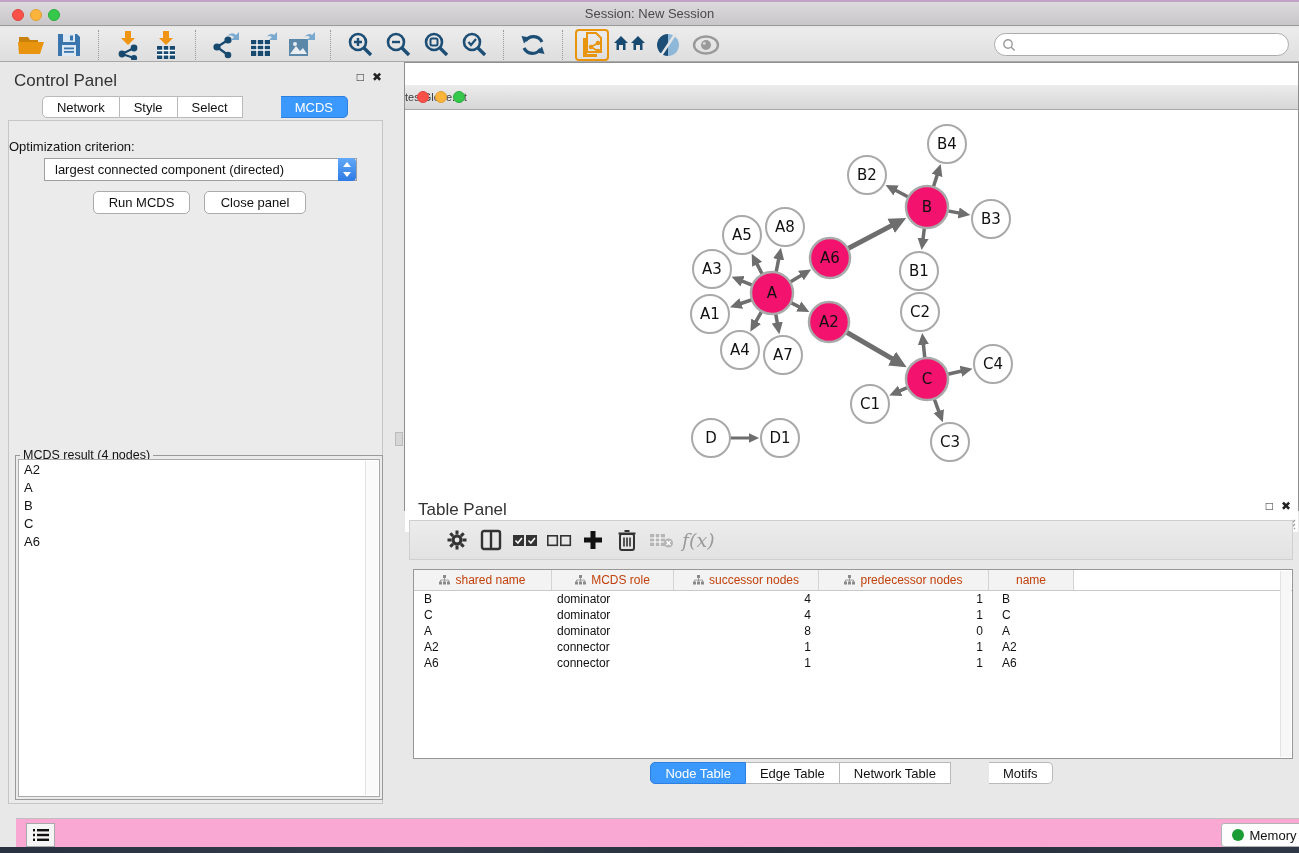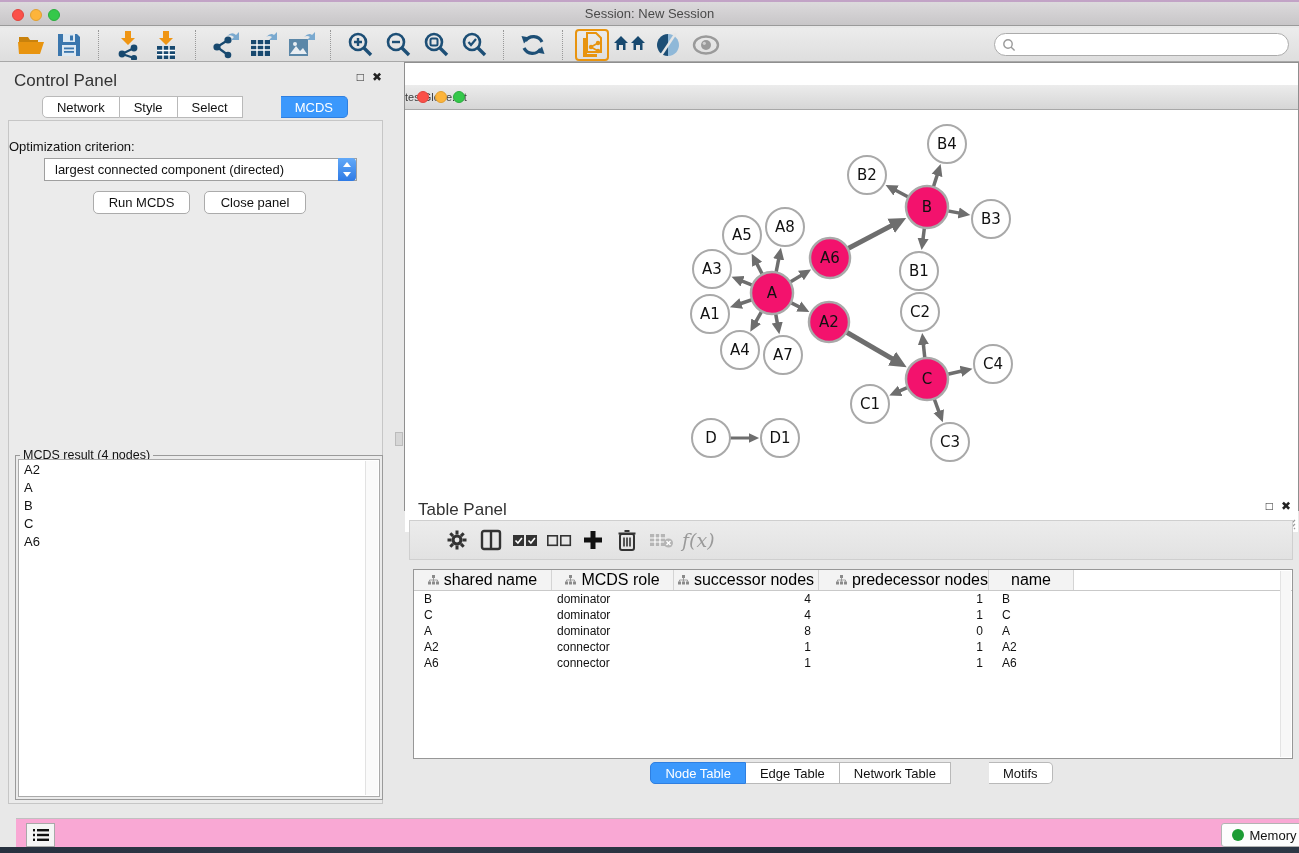--- a/index.html
+++ b/index.html
@@ -75,21 +75,21 @@
 
   
   #table-panel { left:404px; top:492px; width:895px; height:298px; }
   #tp-toolbar { position:absolute; left:5px; top:28px; width:884px; height:40px;
     background:linear-gradient(#ececec,#e2e2e2); border:1px solid #cfcfcf; display:flex; align-items:center; padding-left:30px; }
   .tp-ic { width:34px; height:32px; display:flex; align-items:center; justify-content:center; }
   #fx-label { font-size:19px; color:#9a9a9a; font-family:"DejaVu Serif",serif; font-style:italic; margin-left:4px; }
   #tp-table { position:absolute; left:9px; top:77px; width:880px; height:190px; background:#fff; border:1px solid #979797; }
   #tp-header { display:flex; height:21px; border-bottom:1px solid #c9c9c9; }
   .th { background:#f3f3f3; border-right:1px solid #d4d4d4; display:flex; align-items:center; justify-content:center;
-    font-size:16px; color:#000000; gap:5px; }
+    font-size:12px; color:#c2410c; gap:5px; }
   .th svg { flex:0 0 auto; }
   .tr { display:flex; height:16px; align-items:center; }
   .td { font-size:12px; color:#111; white-space:nowrap; overflow:hidden; }
   .c0 { width:138px; padding-left:10px; }
   .c1 { width:122px; padding-left:5px; }
   .c2 { width:145px; text-align:right; padding-right:8px; }
   .c3 { width:170px; text-align:right; padding-right:6px; }
   .c4 { width:85px; padding-left:13px; }
   #tp-scroll { position:absolute; right:1px; top:1px; bottom:1px; width:11px; background:#f7f7f7; border-left:1px solid #e3e3e3; }
   #tp-tabs { position:absolute; left:0; right:0; top:270px; display:flex; justify-content:center; }
@@ -523,21 +523,21 @@
             <g fill="#8a8a8a">
               <rect x="4" y="0" width="3" height="3"></rect>
               <rect x="0" y="6.5" width="3" height="3"></rect>
               <rect x="4" y="6.5" width="3" height="3"></rect>
               <rect x="8" y="6.5" width="3" height="3"></rect>
             </g>
             <path d="M5.5 3 v2 M1.5 6.5 v-1.5 h8 v1.5 M5.5 5 v1.5" stroke="#8a8a8a" stroke-width="0.8" fill="none"></path>
           </svg>
           <span>successor nodes</span>
         </div>
-        <div class="th" style="width: 170px; justify-content: flex-end;">
+        <div class="th" style="width: 170px;">
           <svg width="11" height="10" viewBox="0 0 11 10">
             <g fill="#8a8a8a">
               <rect x="4" y="0" width="3" height="3"></rect>
               <rect x="0" y="6.5" width="3" height="3"></rect>
               <rect x="4" y="6.5" width="3" height="3"></rect>
               <rect x="8" y="6.5" width="3" height="3"></rect>
             </g>
             <path d="M5.5 3 v2 M1.5 6.5 v-1.5 h8 v1.5 M5.5 5 v1.5" stroke="#8a8a8a" stroke-width="0.8" fill="none"></path>
           </svg>
           <span>predecessor nodes</span>

